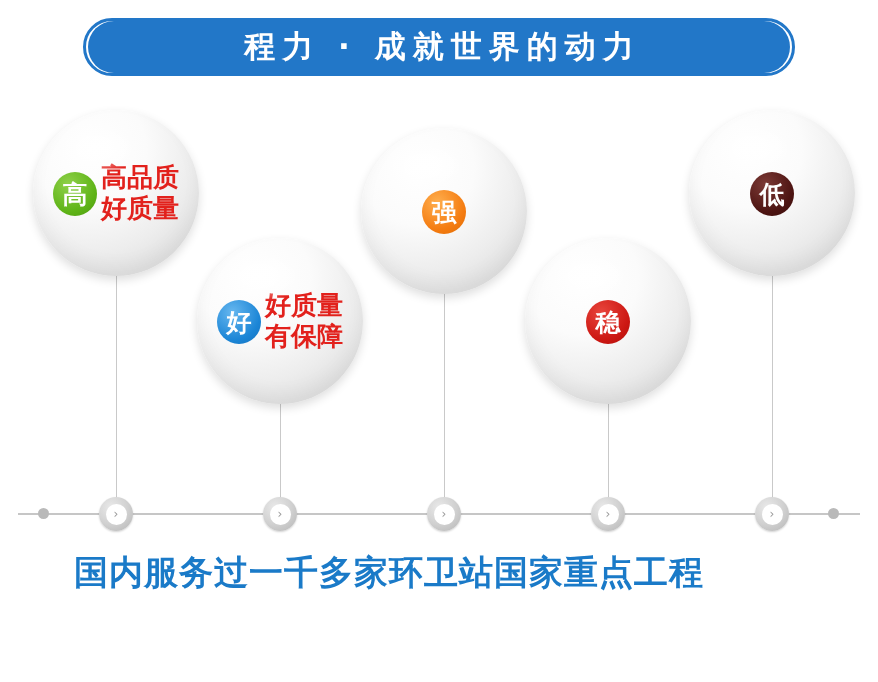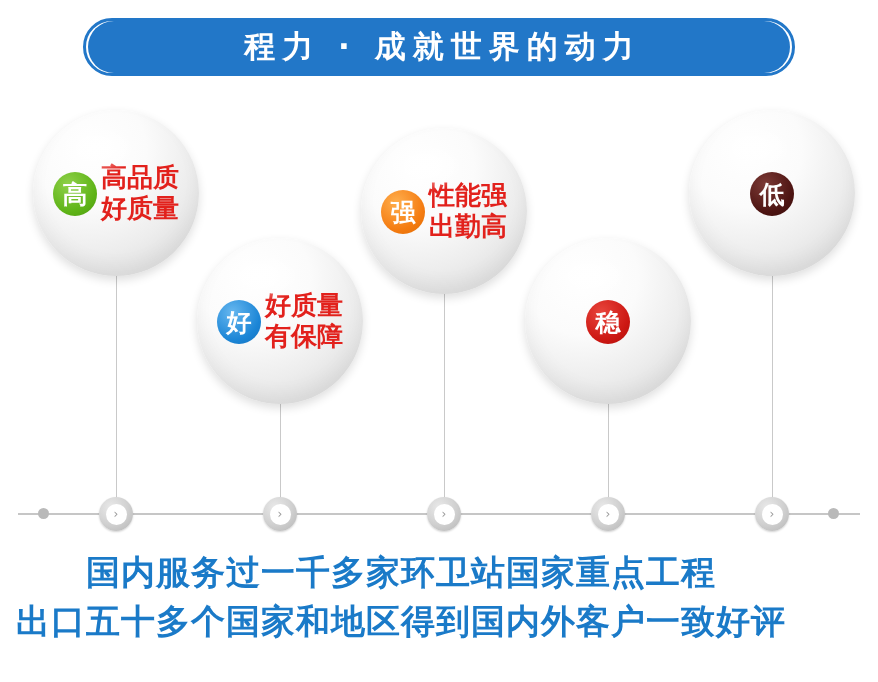--- a/index.html
+++ b/index.html
@@ -129,21 +129,21 @@
     background:#ffffff;
     display:flex;align-items:center;justify-content:center;
     color:#9a9a9a;
     font-size:12px;
     line-height:1;
   }
 
   
   .footer{
     position:absolute;
-    left:12px;top:548px;
+    left:0;top:548px;
     width:778px;
     text-align:center;
   }
   .footer div{
     color:#1a7ac8;
     font-size:34px;
     font-weight:bold;
     letter-spacing:1px;
     line-height:1.45;
     white-space:nowrap;
@@ -181,24 +181,20 @@
       <div class="lines">
         <span>好质量</span>
         <span>有保障</span>
       </div>
     </div>
   </div>
 
   <div class="bubble" style="left:361px;top:128px;">
     <div class="bubble-content">
       <div class="badge badge-orange">强</div>
-      <div class="lines">
-        <span>性能强</span>
-        <span>出勤高</span>
-      </div>
     </div>
   </div>
 
   <div class="bubble" style="left:525px;top:238px;">
     <div class="bubble-content">
       <div class="badge badge-red">稳</div>
     </div>
   </div>
 
   <div class="bubble" style="left:689px;top:110px;">
@@ -222,16 +218,15 @@
   </div>
   <div class="node" style="left:591px;">
     <div class="node-inner">›</div>
   </div>
   <div class="node" style="left:755px;">
     <div class="node-inner">›</div>
   </div>
 
   <div class="footer">
     <div>国内服务过一千多家环卫站国家重点工程</div>
-    <div>出口五十多个国家和地区得到国内外客户一致好评</div>
   </div>
 
 </div>
 
 </body></html>

